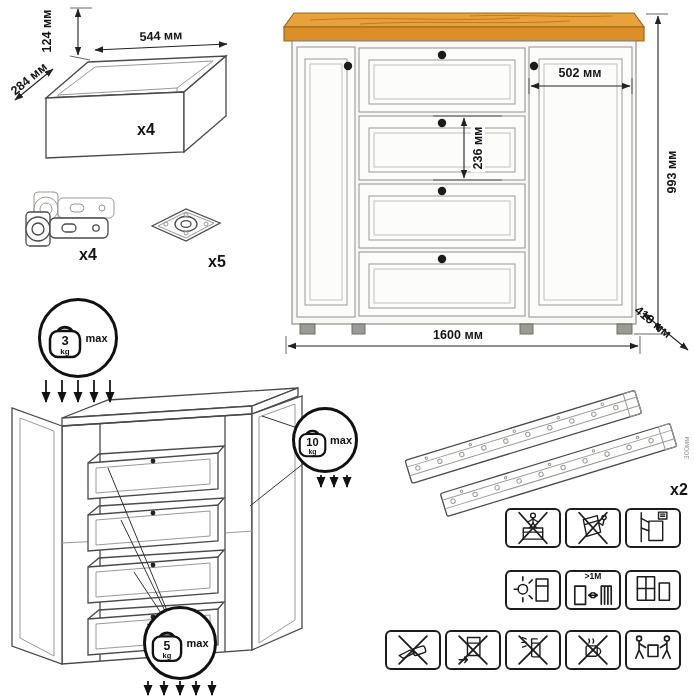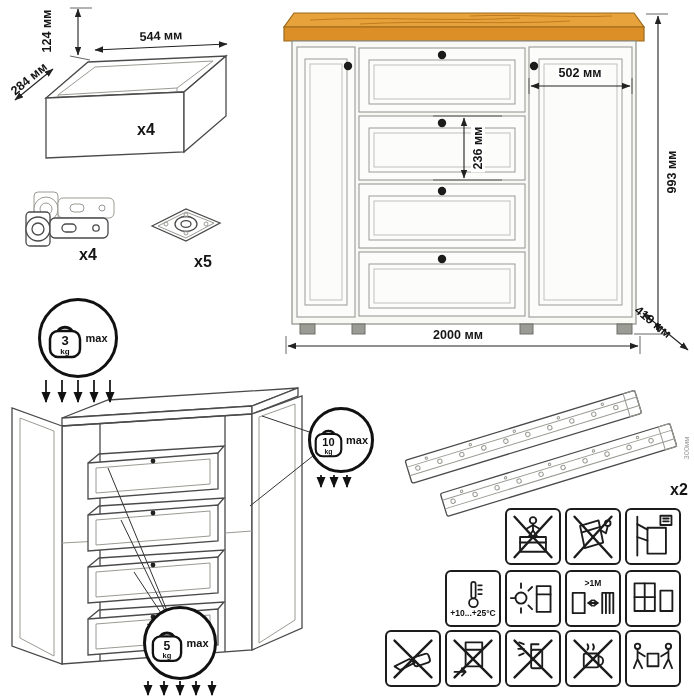--- a/index.html
+++ b/index.html
@@ -26,21 +26,21 @@
   .tiny{font-weight:400;font-size:7.5px;color:#999}
 
   
   .badge{position:absolute;border:3px solid #111;border-radius:50%;background:#fff;
          display:flex;align-items:center;justify-content:center;gap:3px;box-sizing:border-box;z-index:5}
   .badge .max{font-weight:700;font-size:11px;color:#111}
   svg text.kv{font-family:"Liberation Sans",sans-serif;font-weight:700;font-size:13px;fill:#111;text-anchor:middle}
   svg text.ku{font-family:"Liberation Sans",sans-serif;font-weight:700;font-size:8px;fill:#111;text-anchor:middle}
 
   
-  .cell{position:absolute;width:56px;height:57px;border:2px solid #1c1c1c;border-radius:6px;
+  .cell{position:absolute;width:56px;height:40px;border:2px solid #1c1c1c;border-radius:6px;
         background:#fff;box-sizing:border-box;display:flex;flex-direction:column;
         align-items:center;justify-content:center;gap:1px;z-index:5}
   .cell svg{display:block}
   .pict *{stroke:#1c1c1c;fill:none;stroke-width:2;stroke-linecap:round;stroke-linejoin:round}
   .pict .x{stroke-width:2.6}
   .cap{font-weight:700;font-size:8.5px;color:#111;line-height:1;white-space:nowrap}
 </style>
 </head>
 <body>
 
@@ -277,42 +277,42 @@
         </g>
       </g>
     </g>
   </svg>
 
   <span class="lbl r90" style="left:47px;top:31px">124 мм</span>
   <span class="lbl" style="left:161px;top:36px;transform:translate(-50%,-50%) rotate(-2.5deg)">544 мм</span>
   <span class="lbl" style="left:29px;top:79px;transform:translate(-50%,-50%) rotate(-40deg)">284 мм</span>
   <span class="lbl cnt" style="left:146px;top:130px">x4</span>
   <span class="lbl cnt" style="left:88px;top:255px">x4</span>
-  <span class="lbl cnt" style="left:203px;top:262px">x5</span>
+  <span class="lbl cnt" style="left:217px;top:262px">x5</span>
 
   <span class="lbl bg" style="left:580px;top:73px">502 мм</span>
   <span class="lbl bg r90" style="left:478px;top:148px">236 мм</span>
   <span class="lbl r90" style="left:672px;top:172px">993 мм</span>
-  <span class="lbl bg" style="left:458px;top:335px">2000 мм</span>
+  <span class="lbl bg" style="left:458px;top:335px">1600 мм</span>
   <span class="lbl" style="left:653px;top:322px;transform:translate(-50%,-50%) rotate(39deg)">419 мм</span>
 
   <span class="lbl cnt" style="left:679px;top:490px">x2</span>
   <span class="lbl tiny r90" style="left:686px;top:448px">300мм</span>
 
   <div class="badge" style="left:38px;top:298px;width:80px;height:80px">
     <svg width="34" height="42" viewBox="0 0 34 42">
       <path d="M9,16 A8.5,8.5 0 0 1 25,16" fill="none" stroke="#111" stroke-width="3"></path>
       <rect x="2" y="14" width="30" height="26" rx="8" fill="#fff" stroke="#111" stroke-width="2.5"></rect>
       <text x="17" y="28" class="kv">3</text>
       <text x="17" y="37" class="ku">kg</text>
     </svg>
     <span class="max">max</span>
   </div>
 
-  <div class="badge" style="left:308px;top:407px;width:66px;height:66px">
+  <div class="badge" style="left:292px;top:407px;width:66px;height:66px">
     <svg width="29" height="36" viewBox="0 0 34 42">
       <path d="M9,16 A8.5,8.5 0 0 1 25,16" fill="none" stroke="#111" stroke-width="3"></path>
       <rect x="2" y="14" width="30" height="26" rx="8" fill="#fff" stroke="#111" stroke-width="2.5"></rect>
       <text x="17" y="28" class="kv">10</text>
       <text x="17" y="37" class="ku">kg</text>
     </svg>
     <span class="max">max</span>
   </div>
 
   <div class="badge" style="left:143px;top:606px;width:74px;height:74px">
@@ -353,30 +353,20 @@
     <svg class="pict" width="48" height="48" viewBox="0 0 52 52">
       <line x1="9" y1="4" x2="9" y2="46"></line>
       <rect x="20" y="16" width="20" height="28"></rect>
       <path d="M9,12 L20,18"></path>
       <path d="M9,26 L20,30"></path>
       <rect x="34" y="3" width="12" height="10"></rect>
       <path d="M37,6 h6 M37,9 h6"></path>
     </svg>
   </div>
 
-  <div class="cell" style="left:445px;top:570px">
-    <svg class="pict" width="46" height="28" viewBox="0 0 52 32">
-      <rect x="24" y="2" width="5" height="19" rx="2.5"></rect>
-      <circle cx="26.5" cy="26" r="5"></circle>
-      <line x1="32" y1="6" x2="36" y2="6"></line>
-        <line x1="32" y1="11" x2="36" y2="11"></line>
-        <line x1="32" y1="16" x2="36" y2="16"></line>
-    </svg>
-    <span class="cap">+10...+25°C</span>
-  </div>
   <div class="cell" style="left:505px;top:570px">
     <svg class="pict" width="48" height="44" viewBox="0 0 52 46">
       <circle cx="13" cy="22" r="6"></circle>
       <path d="M13,11 v-5 M13,33 v5 M2,22 h5 M21,14 l4,-4 M21,30 l4,4"></path>
       <rect x="30" y="9" width="15" height="28"></rect>
       <line x1="30" y1="18" x2="45" y2="18"></line>
     </svg>
   </div>
   <div class="cell" style="left:565px;top:570px">
     <span class="cap">&gt;1M</span>

